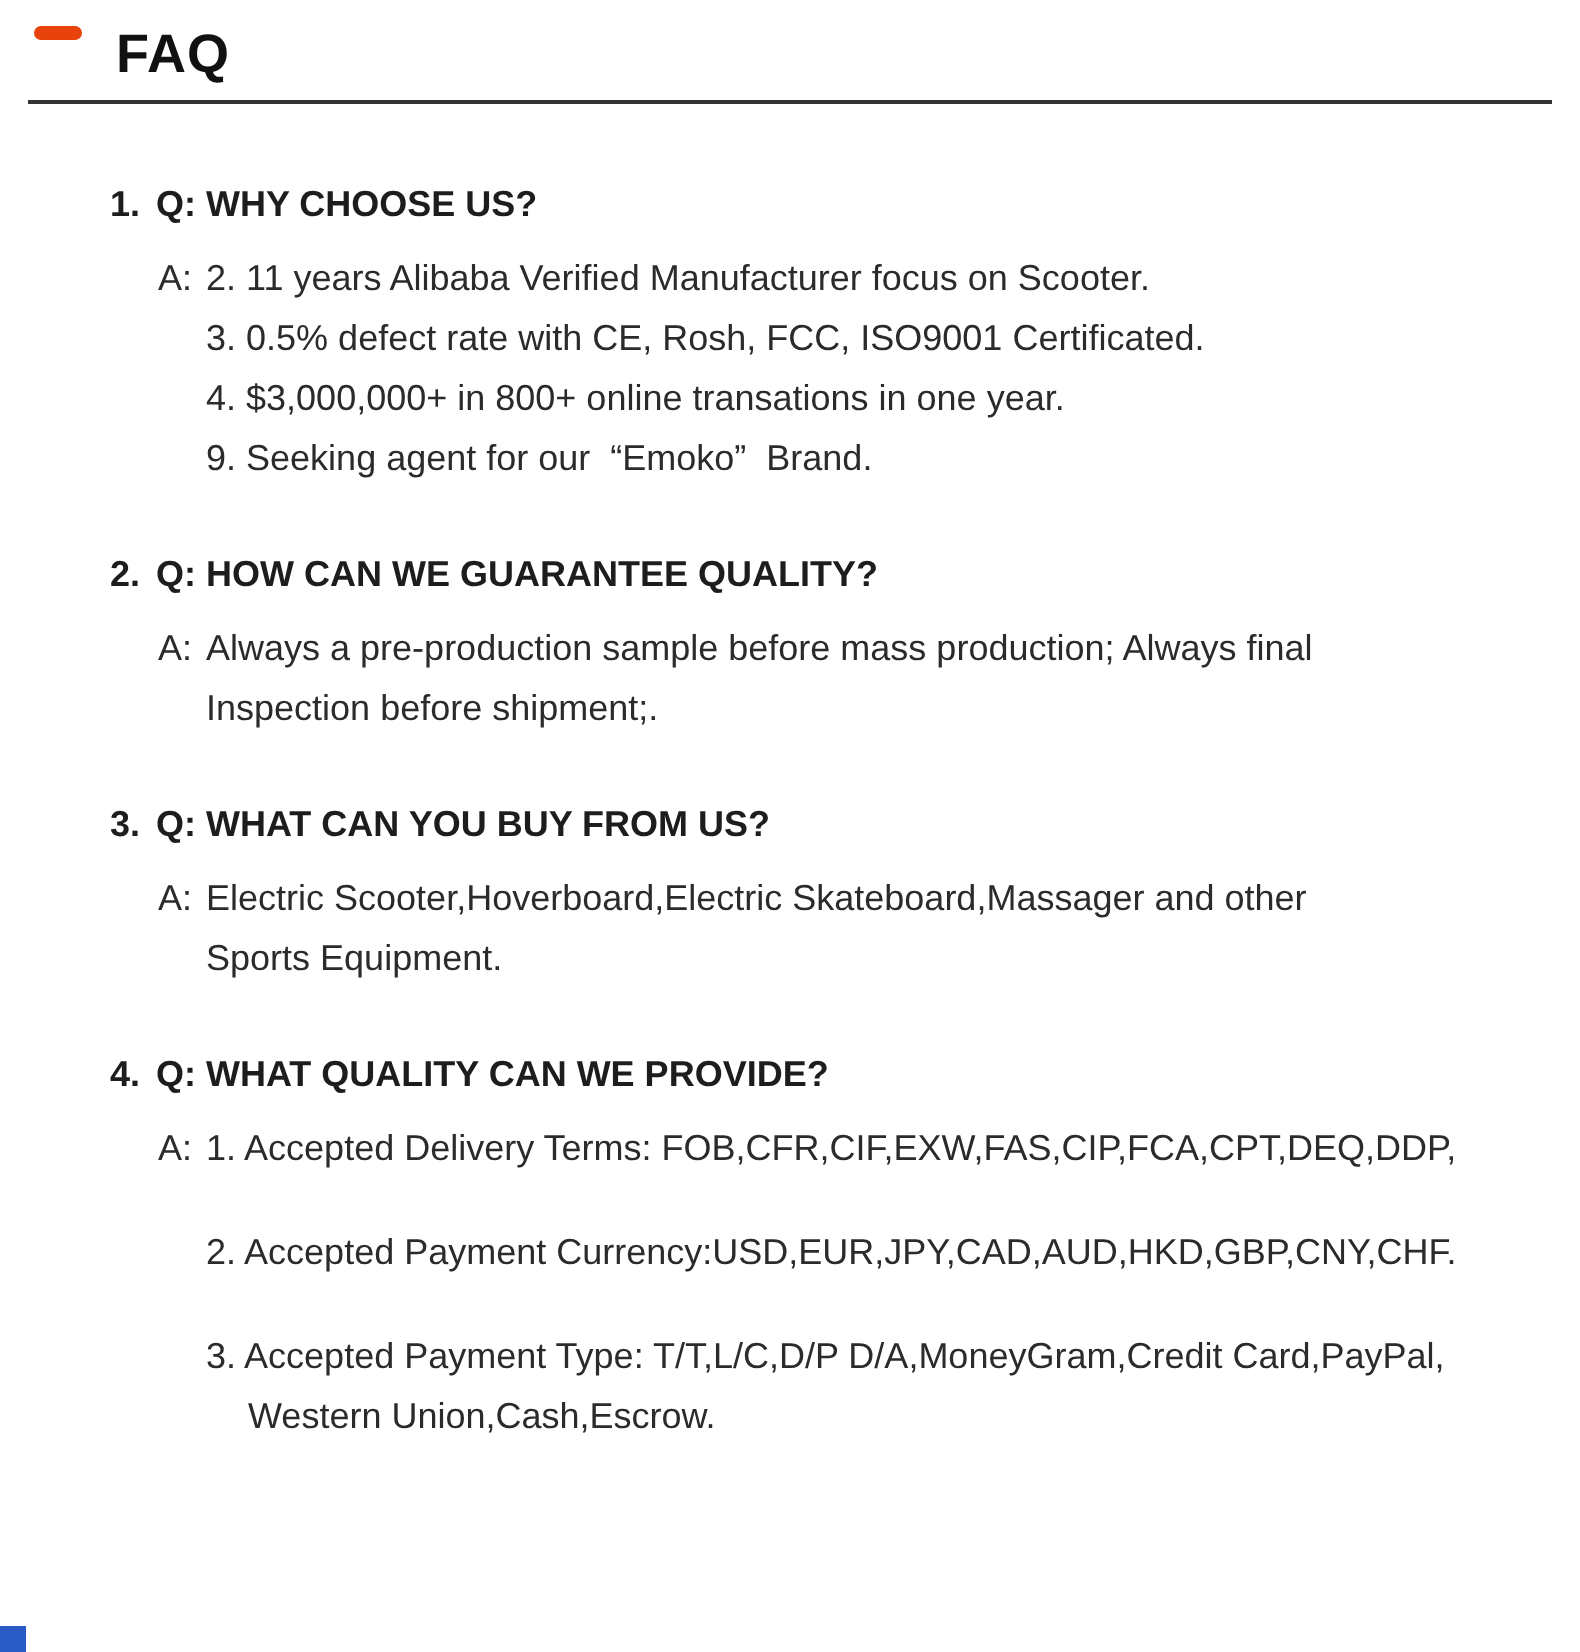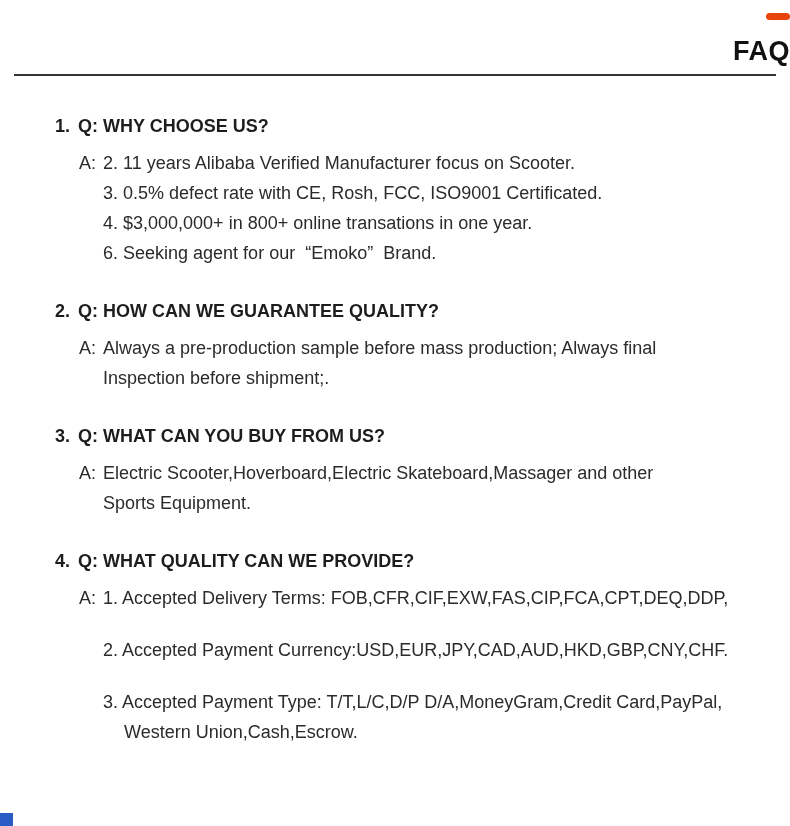--- a/index.html
+++ b/index.html
@@ -7,24 +7,23 @@
   body {
     width: 790px;
     height: 826px;
     position: relative;
     overflow: hidden;
     font-family: "Liberation Sans", sans-serif;
     color: #262626;
   }
   .header-row {
     display: flex;
-    align-items: flex-end;
+    align-items: flex-start;
     gap: 17px;
     padding: 13px 0 0 17px;
-    flex-direction: column;
   }
   .accent-dash {
     width: 24px;
     height: 7px;
     border-radius: 4px;
     background: #e8430b;
     flex: 0 0 auto;
   }
   .page-title {
     font-size: 27px;
@@ -89,21 +88,21 @@
     <div class="q-row">
       <span class="q-num">1.</span>
       <span class="q-text">Q: WHY CHOOSE US?</span>
     </div>
     <div class="a-row">
       <span class="a-prefix">A:</span>
       <div class="a-body">
         <div class="a-line">2. 11 years Alibaba Verified Manufacturer focus on Scooter.</div>
         <div class="a-line">3. 0.5% defect rate with CE, Rosh, FCC, ISO9001 Certificated.</div>
         <div class="a-line">4. $3,000,000+ in 800+ online transations in one year.</div>
-        <div class="a-line">6. Seeking agent for our  “Emoko”  Brand.</div>
+        <div class="a-line">9. Seeking agent for our  “Emoko”  Brand.</div>
       </div>
     </div>
   </div>
 
   <div class="qa">
     <div class="q-row">
       <span class="q-num">2.</span>
       <span class="q-text">Q: HOW CAN WE GUARANTEE QUALITY?</span>
     </div>
     <div class="a-row">

